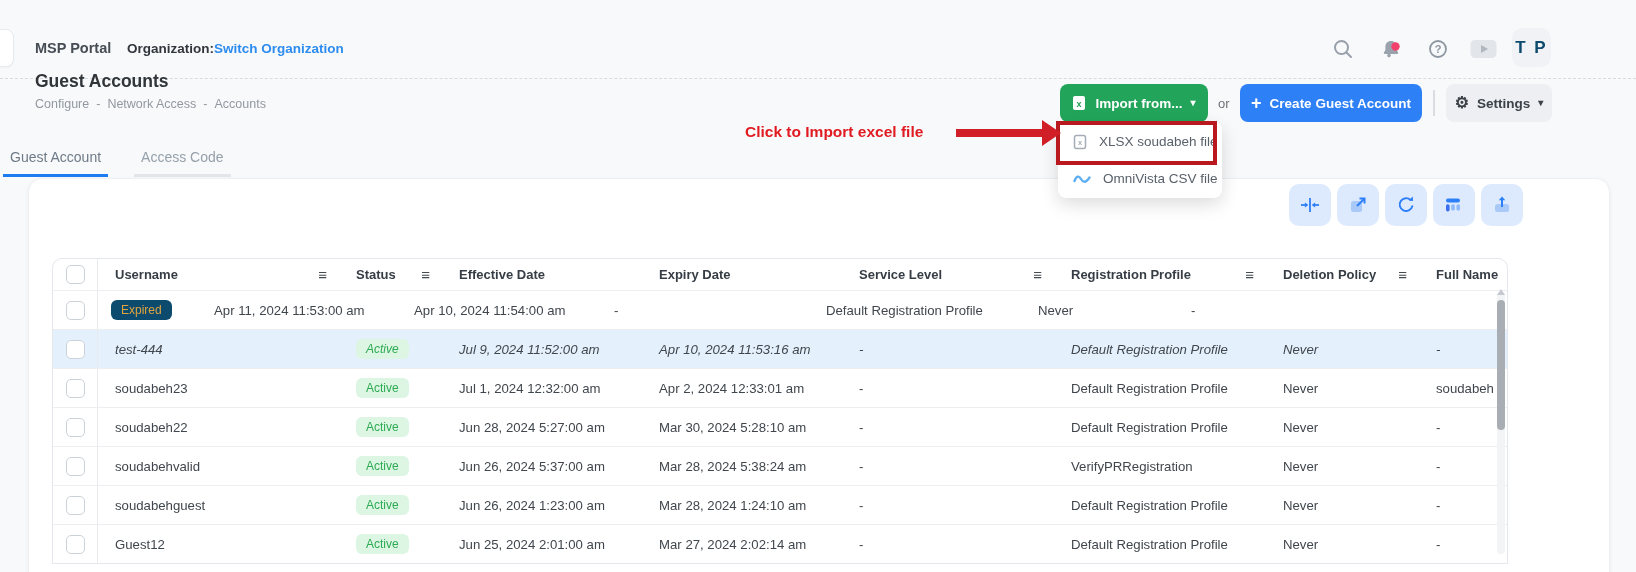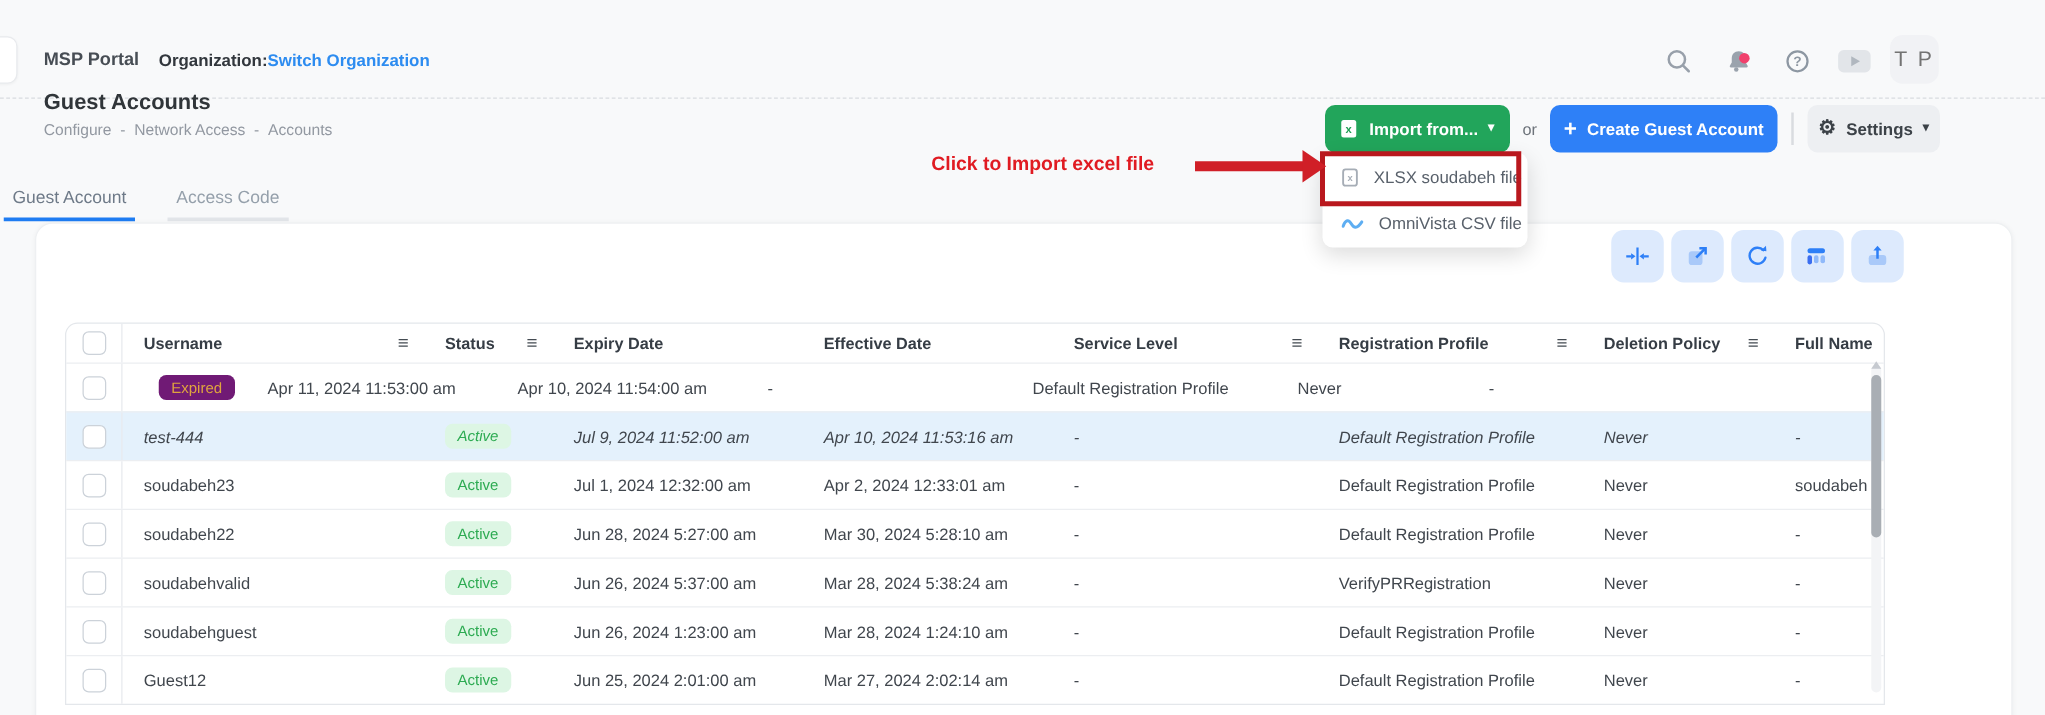--- a/index.html
+++ b/index.html
@@ -6,21 +6,21 @@
     font-family:"Liberation Sans",sans-serif;background:#f8f9fa;}
   .vp{position:absolute;inset:0;width:1636px;height:572px;}
 
   
   .topbar{position:absolute;left:0;top:16px;width:100%;height:62px;border-bottom:1px dashed #d8dbe0;background:#f8f9fa;}
   .side-tab{position:absolute;left:-12px;top:13px;width:24px;height:36px;background:#fff;border:1px solid #e8eaed;border-radius:8px;box-shadow:0 1px 2px rgba(0,0,0,.04);}
   .brand{position:absolute;left:35px;top:24px;font-weight:bold;font-size:14.5px;color:#474d54;}
   .org-label{position:absolute;left:127px;top:25px;font-weight:bold;font-size:13.5px;color:#32373d;}
   .org-value{position:absolute;left:214px;top:25px;font-weight:bold;font-size:13.5px;color:#2d8cf0;cursor:pointer;}
   .tb-ic{position:absolute;top:21px;width:24px;height:24px;display:flex;align-items:center;justify-content:center;cursor:pointer;}
-  .avatar{position:absolute;left:1512px;top:12px;width:39px;height:39px;background:#f1f2f5;border-radius:10px;display:flex;align-items:center;justify-content:center;font-weight:normal;font-size:17px;color:#737373;letter-spacing:2px;cursor:pointer;}
+  .avatar{position:absolute;left:1512px;top:12px;width:39px;height:39px;background:#f1f2f5;border-radius:10px;display:flex;align-items:center;justify-content:center;font-weight:bold;font-size:17px;color:#0c4a6e;letter-spacing:2px;cursor:pointer;}
 
   
   .page-title{position:absolute;left:35px;top:71px;font-weight:bold;font-size:17.5px;color:#303539;}
   .breadcrumb{position:absolute;left:35px;top:97px;font-size:12.5px;color:#9298a1;font-weight:normal;}
   .bc-sep{margin:0 7px;color:#9298a1;}
   .bc-item{cursor:pointer;}
   .btn{position:absolute;top:84px;height:38px;border:none;border-radius:8px;display:flex;align-items:center;justify-content:center;gap:8px;font-weight:bold;font-size:13.5px;cursor:pointer;font-family:"Liberation Sans",sans-serif;}
   .btn-import{left:1060px;width:148px;background:#22a55b;color:#fff;}
   .or-text{position:absolute;left:1218px;top:96px;font-size:13px;color:#6d737a;}
   .btn-create{left:1240px;width:182px;background:#2e80f7;color:#fff;}
@@ -50,21 +50,21 @@
   .col3{width:200px;}
   .col4{width:200px;}
   .col5{width:212px;}
   .col6{width:212px;}
   .col7{width:153px;}
   .col8{flex:1;}
   .hcell{font-weight:bold;font-size:13px;color:#363d45;}
   .fic{margin-left:auto;margin-right:16px;font-size:15px;color:#444b52;cursor:pointer;}
   .cb{width:17px;height:17px;border:1.6px solid #ccd2d9;border-radius:5px;background:#fff;cursor:pointer;}
   .badge{display:inline-block;padding:3px 10px;border-radius:6px;font-size:12px;}
-  .badge.expired{background:#701a75;color:#dfa43e;margin-left:16px;}
+  .badge.expired{background:#0c4a6e;color:#dfa43e;}
   .badge.active{background:#ddf6e4;color:#2dab52;}
   .sbar{position:absolute;right:2px;top:33px;width:8px;height:262px;background:#f3f4f6;border-radius:4px;}
   .sthumb{position:absolute;left:0;top:8px;width:8px;height:130px;background:#a9aeb4;border-radius:4px;cursor:grab;}
   .sarrow{position:absolute;left:0;top:-3px;width:0;height:0;border-left:4px solid transparent;border-right:4px solid transparent;border-bottom:6px solid #c6cad0;}
 
   
   .dropdown{position:absolute;left:1058px;top:122px;width:164px;background:#fff;border-radius:8px;box-shadow:0 6px 18px rgba(0,0,0,.14);z-index:30;padding:1px 0;}
   .ditem{display:flex;align-items:center;gap:12px;height:37px;padding-left:15px;font-size:13.5px;color:#59616b;cursor:pointer;}
   .red-box{position:absolute;left:1056px;top:121px;width:153px;height:36px;border:4px solid #b9181e;z-index:40;pointer-events:none;}
   .ann-text{position:absolute;left:745px;top:123px;font-size:15.5px;font-weight:bold;color:#e01b22;z-index:40;}
@@ -186,25 +186,25 @@
           <div class="cb"></div>
         </div>
         <div class="cell col1 hcell">
           <span>Username</span>
           <span class="fic">≡</span>
         </div>
         <div class="cell col2 hcell">
           <span>Status</span>
           <span class="fic">≡</span>
         </div>
+        <div class="cell col4 hcell">
+          <span>Effective Date</span>
+        </div>
         <div class="cell col3 hcell">
           <span>Expiry Date</span>
-        </div>
-        <div class="cell col4 hcell">
-          <span>Effective Date</span>
         </div>
         <div class="cell col5 hcell">
           <span>Service Level</span>
           <span class="fic">≡</span>
         </div>
         <div class="cell col6 hcell">
           <span>Registration Profile</span>
           <span class="fic">≡</span>
         </div>
         <div class="cell col7 hcell">

